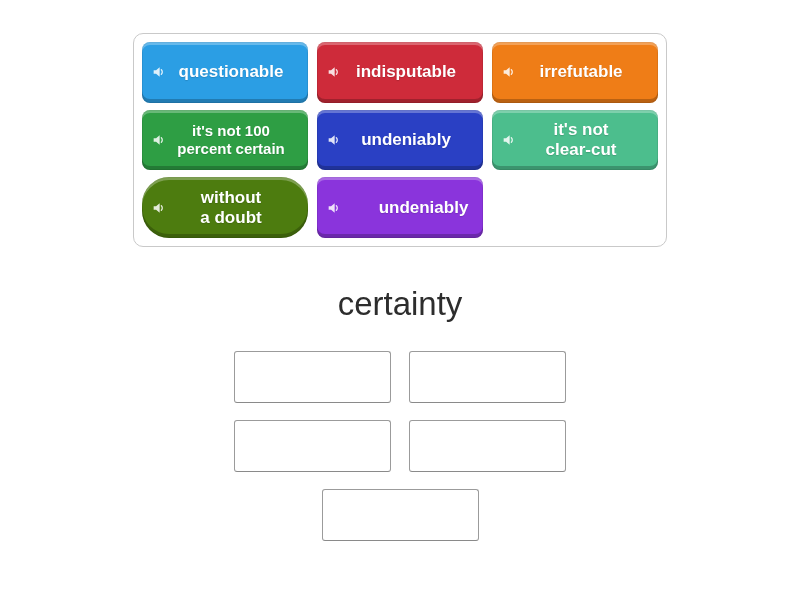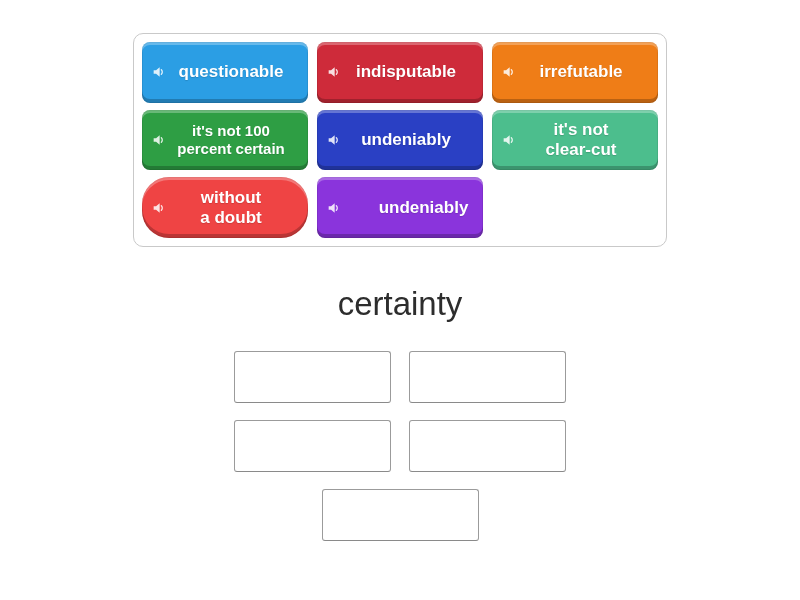--- a/index.html
+++ b/index.html
@@ -162,21 +162,21 @@
       <span class="speaker">
           <svg viewBox="0 0 24 24">
             <path fill="#fff" d="M4 9.5v5h3.6L13 19V5L7.6 9.5H4z"></path>
             <path fill="none" stroke="#fff" stroke-width="2" stroke-linecap="round" d="M15.5 8.6a4.8 4.8 0 0 1 0 6.8"></path>
           </svg>
         </span>
       <span class="tile-label">it's not
 clear-cut</span>
     </div>
 
-    <div class="tile" style="background-color: #ef4444; border-radius: 27px;">
+    <div class="tile" style="background-color: #4d7c0f; border-radius: 27px;">
       <span class="speaker">
           <svg viewBox="0 0 24 24">
             <path fill="#fff" d="M4 9.5v5h3.6L13 19V5L7.6 9.5H4z"></path>
             <path fill="none" stroke="#fff" stroke-width="2" stroke-linecap="round" d="M15.5 8.6a4.8 4.8 0 0 1 0 6.8"></path>
           </svg>
         </span>
       <span class="tile-label">without
 a doubt</span>
     </div>
 

